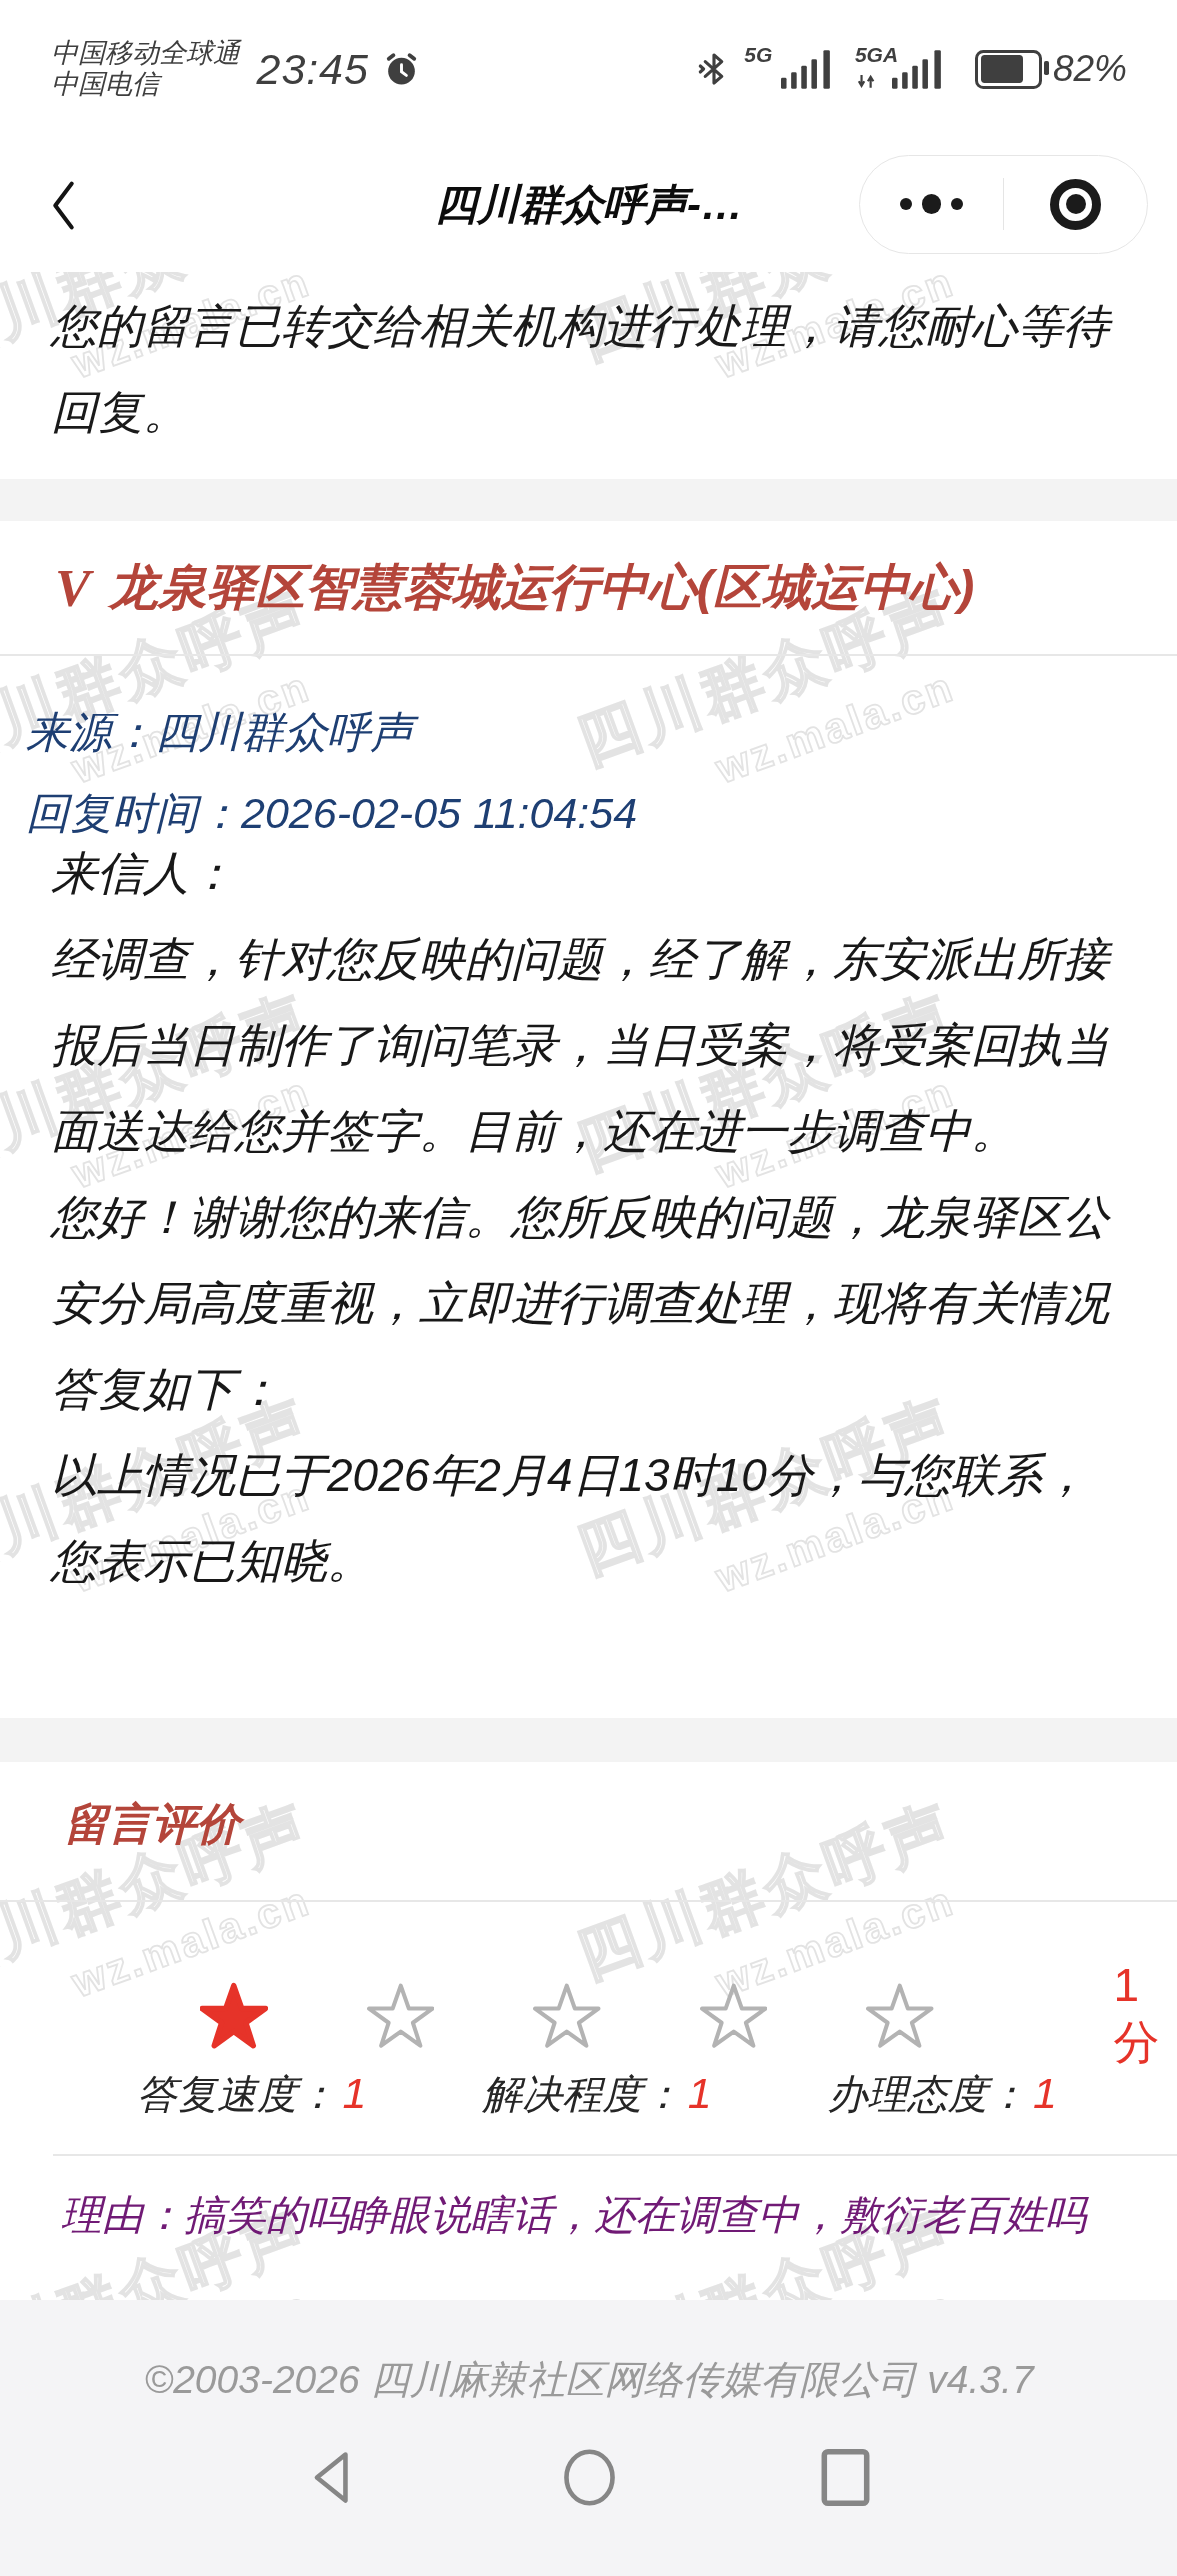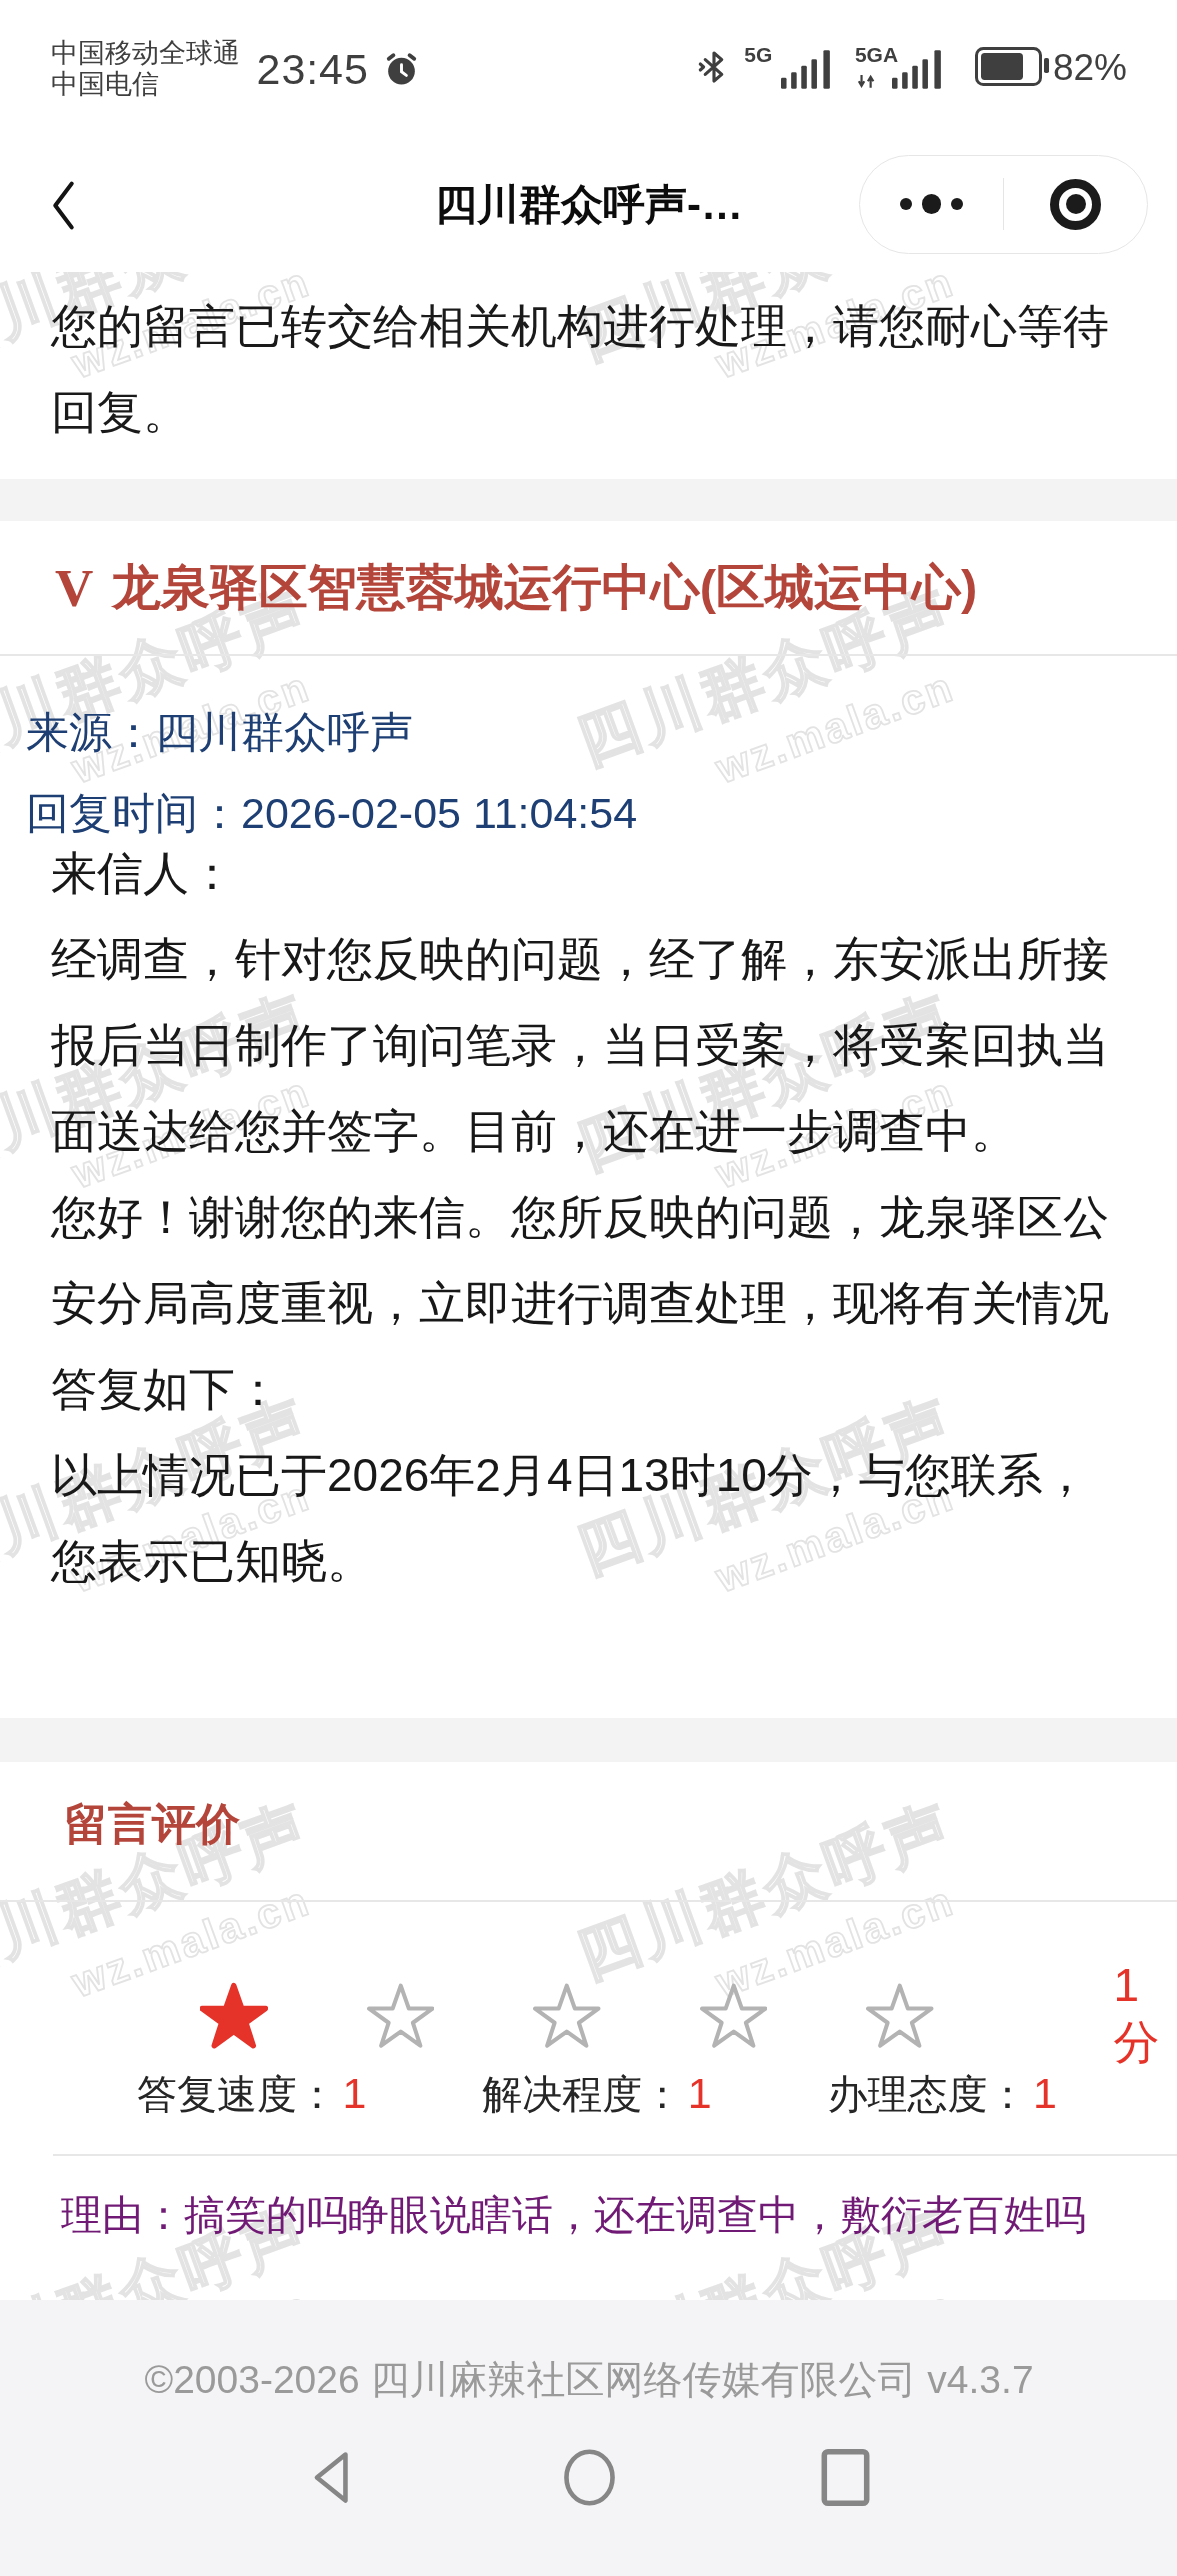--- a/index.html
+++ b/index.html
@@ -6,28 +6,28 @@
   body{font-family:"Liberation Sans","DejaVu Sans",sans-serif;}
   .screen{position:relative;width:1178px;height:2576px;background:#ffffff;overflow:hidden;}
 
   
   .wm-layer{position:absolute;left:0;top:0;width:1178px;height:2300px;overflow:hidden;z-index:1;pointer-events:none;}
   .wm-tile{position:absolute;width:662px;transform:rotate(-20deg);color:rgba(255,255,255,0.55);
            -webkit-text-stroke:1.8px #e3e3e3;font-weight:bold;}
   .wm-line1{font-size:61px;letter-spacing:4.6px;white-space:nowrap;}
   .wm-line2{font-size:42px;letter-spacing:2.8px;margin-left:120px;margin-top:5.5px;white-space:nowrap;}
 
-  .layer{position:absolute;left:0;right:0;z-index:2;}
+  .layer{position:absolute;left:0;right:0;z-index:2;font-style:italic;}
 
   
   .status-bar{top:0;height:138px;background:#fff;z-index:3;display:flex;align-items:center;padding:0 51px 0 51px;box-sizing:border-box;color:#3f3f3f;}
   .carrier{line-height:31px;font-size:27px;}
   .status-time{font-size:43px;font-weight:500;margin-left:16.6px;letter-spacing:0.9px;}
   .alarm{margin-left:13px;display:flex;}
-  .status-right{margin-left:auto;display:flex;align-items:flex-start;}
+  .status-right{margin-left:auto;display:flex;align-items:center;}
   .sig-group{position:relative;width:96px;height:44px;margin-left:14.7px;}
   .sig-label{position:absolute;top:-3.7px;left:0;font-size:21px;font-weight:bold;letter-spacing:0;}
   .sig-bars{position:absolute;right:0;bottom:1.8px;}
   .sig-arrows{position:absolute;left:1.8px;bottom:1.8px;}
   .battery{position:relative;width:61px;height:33px;border:3.7px solid #3f3f3f;border-radius:8.3px;margin-left:24px;}
   .battery-fill{position:absolute;left:2.8px;top:2.8px;bottom:2.8px;width:42px;background:#3f3f3f;border-radius:3.7px;}
   .battery-tip{position:absolute;right:-10px;top:8.3px;width:4.6px;height:14.7px;background:#3f3f3f;border-radius:1.8px;}
   .battery-pct{font-size:37px;margin-left:11px;font-weight:500;}
 
   

